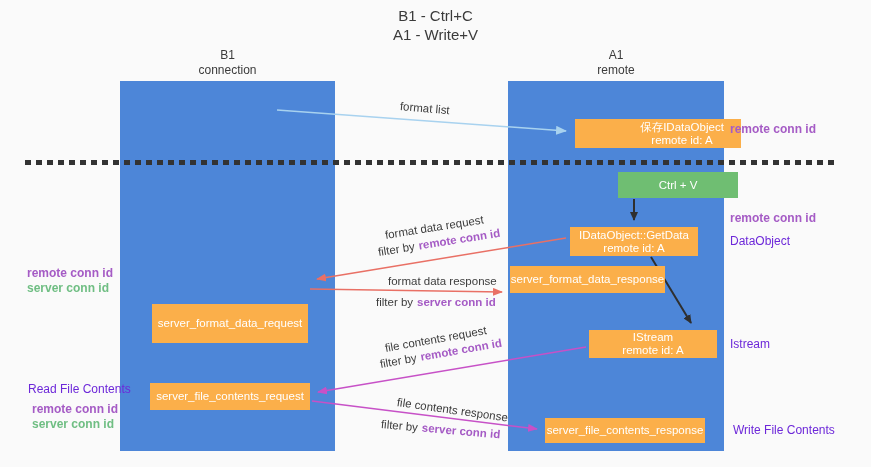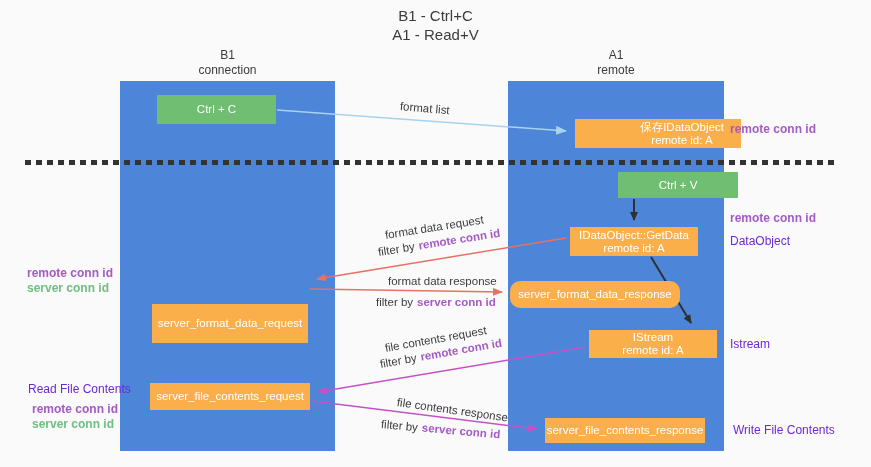--- a/index.html
+++ b/index.html
@@ -33,21 +33,21 @@
     justify-content:center; color:#fff; font-size:11.5px; line-height:13px;
     text-align:center; white-space:nowrap;
   }
   .node.green  { background:var(--box_green,#6fbe72); }
   .node.orange { background:var(--box_orange,#fbaf4a); }
   #ctrl-c   { left:157px; top:95px;  width:119px; height:29px; }
   #save-obj { left:575px; top:119px; width:118px; height:29px;padding-left:48px; }
   #ctrl-v   { left:573px; top:172px; width:120px; height:26px;margin-left:45px; }
   #getdata  { left:570px; top:227px; width:128px; height:29px; }
   #fmt-req  { left:152px; top:268px; width:156px; height:39px;margin-top:36px; }
-  #fmt-res  { left:510px; top:281px; width:170px; height:27px;border-radius:10px; }
+  #fmt-res  { left:510px; top:266px; width:155px; height:27px; }
   #istream  { left:589px; top:330px; width:128px; height:28px; }
   #file-req { left:150px; top:383px; width:160px; height:27px;align-items:center; }
   #file-res { left:545px; top:418px; width:160px; height:25px; }
   .side-label { position:absolute; font-size:12px; white-space:nowrap; line-height:15px; }
   .purple { color:var(--purple,#a55bc5); font-weight:bold; }
   .greenlbl { color:var(--green_text,#6fbe83); font-weight:bold; }
   .dark { color:#6d28d9; }
   .flow {
     position:absolute; font-size:11.5px; color:#3d3d3d; white-space:nowrap;
     transform-origin:left center;
@@ -55,21 +55,21 @@
   .flow .kw { margin-left:4px; }
   svg.arrows { position:absolute; left:0; top:0; pointer-events:none; }
 </style>
 </head>
 <body>
 
 <div class="stage">
 
   <div class="title">
     <div>B1 - Ctrl+C</div>
-    <div>A1 - Read+V</div>
+    <div>A1 - Write+V</div>
   </div>
 
   <div class="lifeline-header left">
     <div>B1</div>
     <div>connection</div>
   </div>
   <div class="lifeline-header right">
     <div>A1</div>
     <div>remote</div>
   </div>
@@ -96,23 +96,20 @@
     </defs>
     <line x1="277" y1="110" x2="566" y2="131" stroke="#a8d2ef" stroke-width="1.5" marker-end="url(#m-blue)"></line>
     <line x1="634" y1="199" x2="634" y2="220" stroke="#2f2f2f" stroke-width="2" marker-end="url(#m-black)"></line>
     <line x1="651" y1="257" x2="691" y2="323" stroke="#2f2f2f" stroke-width="2" marker-end="url(#m-black)"></line>
     <line x1="566" y1="238" x2="317" y2="279" stroke="#e97065" stroke-width="1.5" marker-end="url(#m-red)"></line>
     <line x1="310" y1="289" x2="502" y2="292" stroke="#e97065" stroke-width="1.5" marker-end="url(#m-red)"></line>
     <line x1="586" y1="347" x2="318" y2="392" stroke="#c751c7" stroke-width="1.5" marker-end="url(#m-mag)"></line>
     <line x1="312" y1="401" x2="537" y2="429" stroke="#c751c7" stroke-width="1.5" marker-end="url(#m-mag)"></line>
   </svg>
 
-  <div class="node green" id="ctrl-c">
-    <span>Ctrl + C</span>
-  </div>
   <div class="node orange" id="save-obj">
     <span>保存IDataObject</span>
     <span>remote id: A</span>
   </div>
   <div class="node green" id="ctrl-v">
     <span>Ctrl + V</span>
   </div>
   <div class="node orange" id="getdata">
     <span>IDataObject::GetData</span>
     <span>remote id: A</span>

